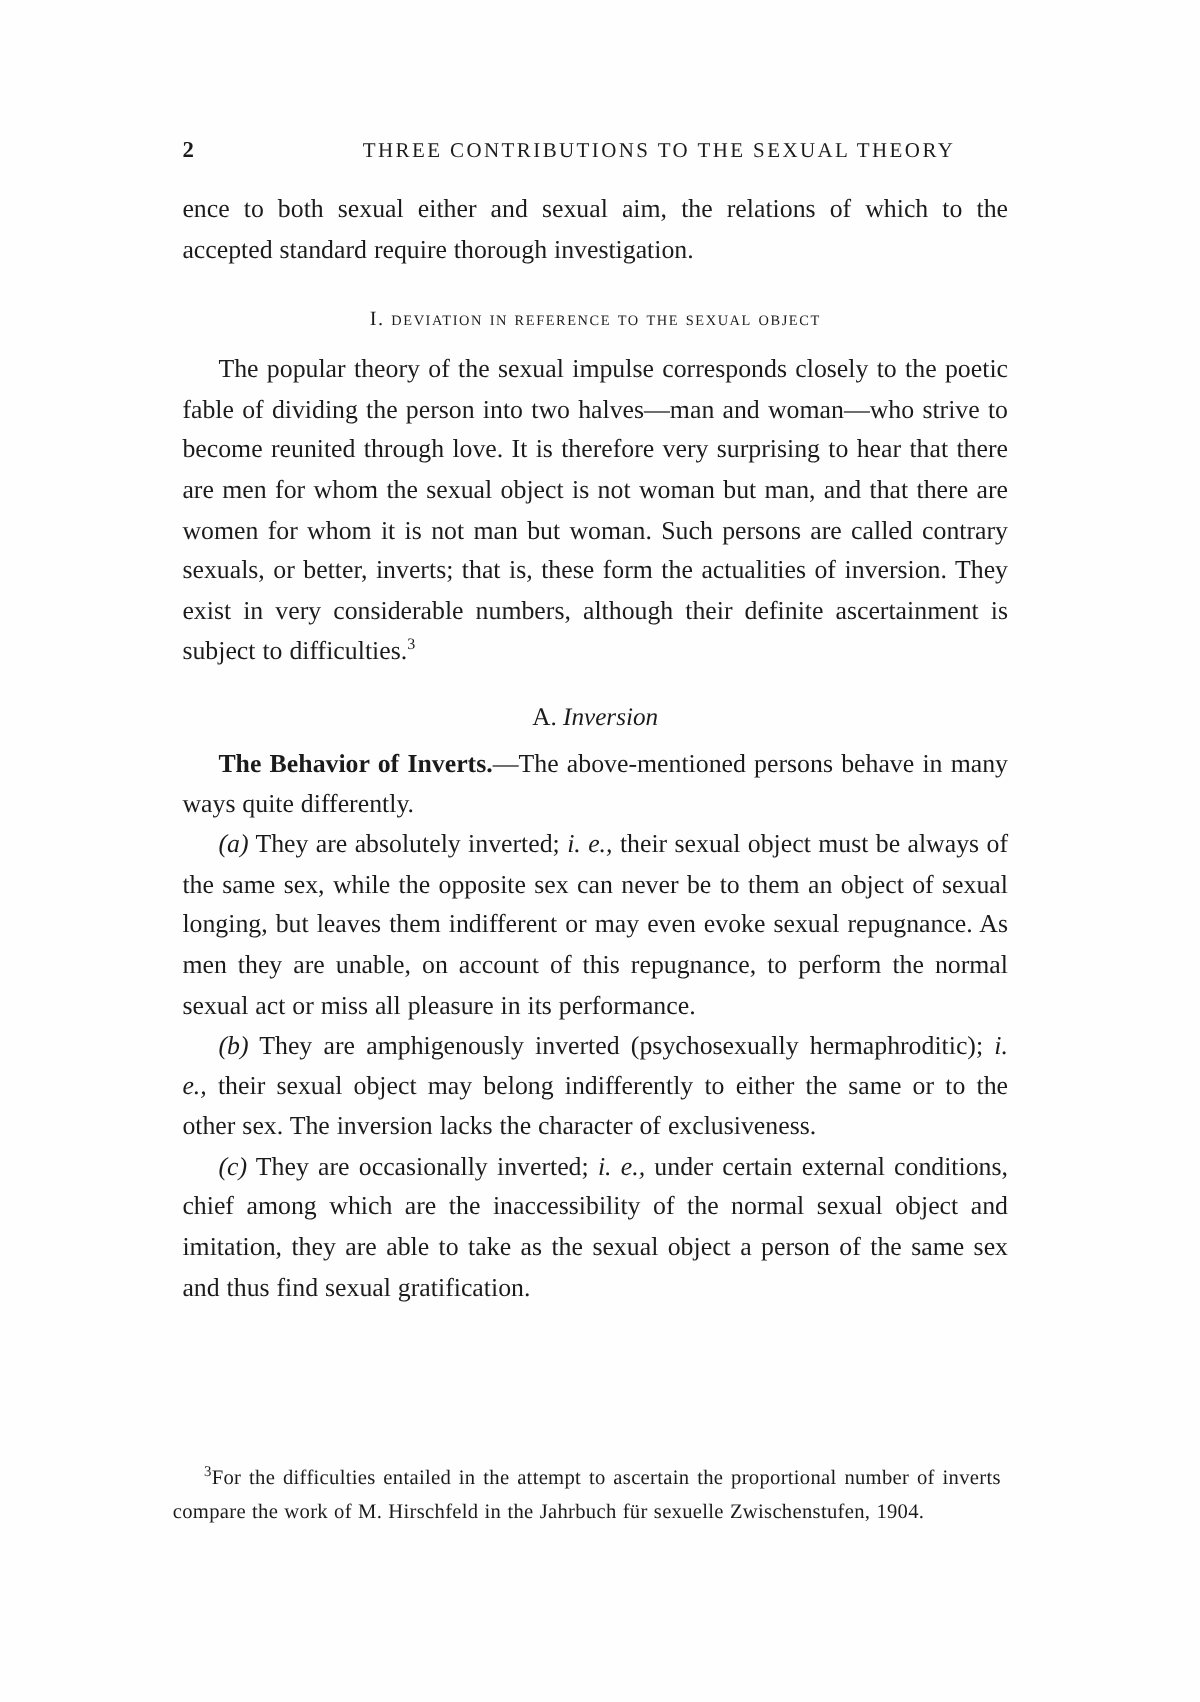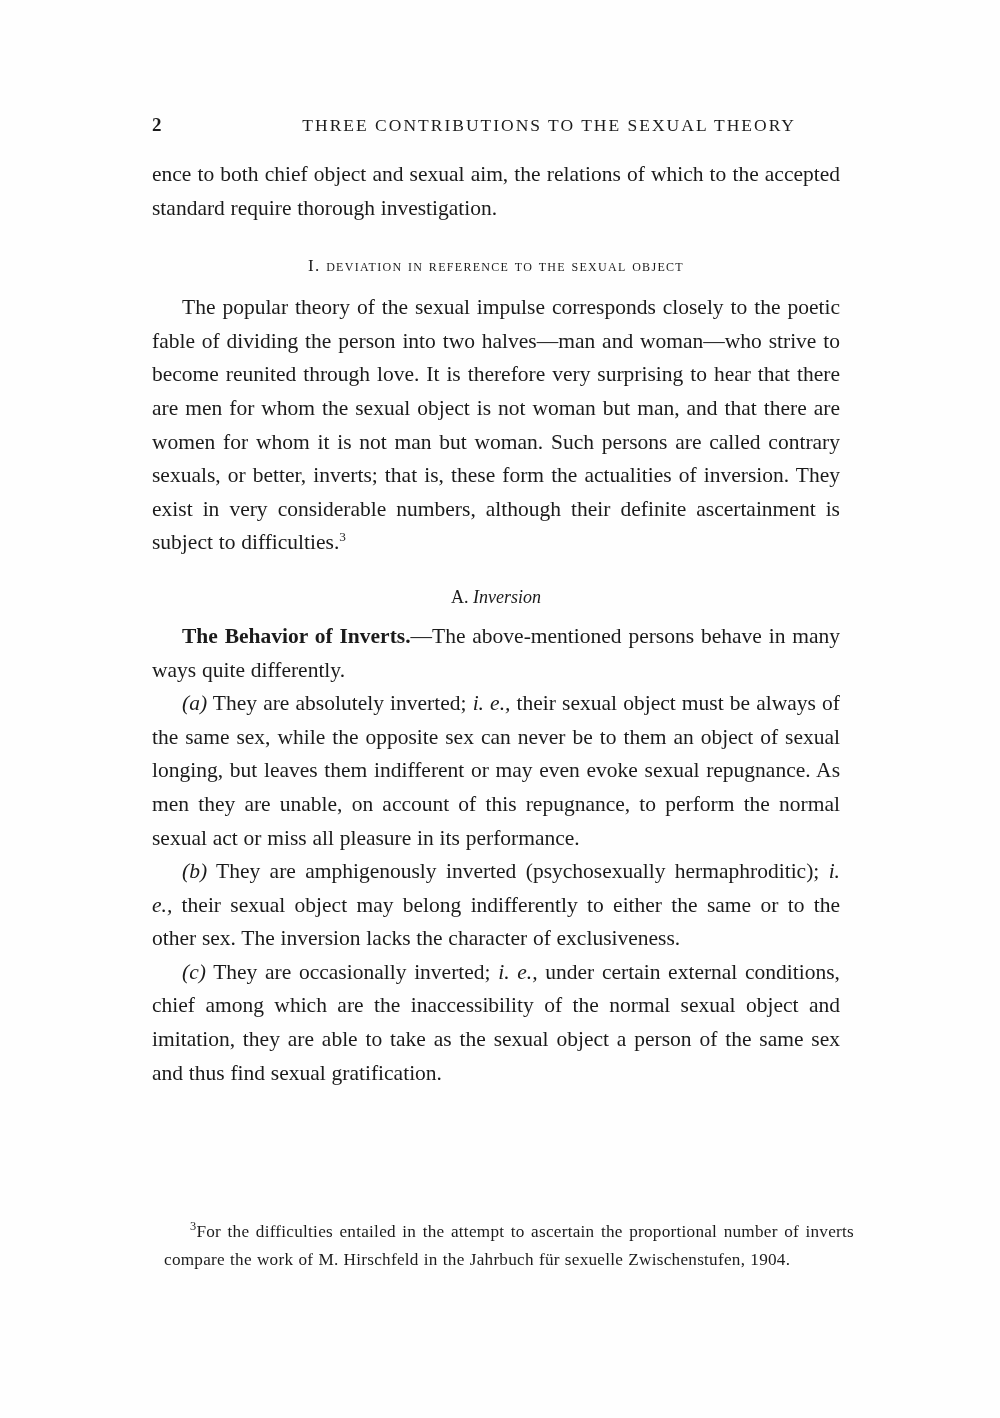--- a/index.html
+++ b/index.html
@@ -87,39 +87,39 @@
     text-transform: lowercase;
     font-weight: 400;
   }
   .sec-heading .cap { text-transform: uppercase; }
 
   .sub-heading {
     margin: 0;
     padding-top: 22px;
     padding-bottom: 8px;
     text-align: center;
-    font-size: 18px;
+    font-size: 21px;
     line-height: 30px;
     font-weight: 400;
   }
   .sub-heading .it { font-style: italic; }
 
   .runin { font-weight: 700; }
   .it { font-style: italic; }
 
   sup.fn-ref {
     font-size: 0.62em;
     vertical-align: super;
     line-height: 0;
   }
 
   
   .footnote {
     position: absolute;
-    left: 164px;
+    left: 144px;
     top: 1218px;
     width: 690px;
     font-family: Liberation Serif, serif;
   }
   .footnote p {
     margin: 0;
     font-size: 17.2px;
     line-height: 28.4px;
     text-align: justify;
     text-indent: 26px;
@@ -137,21 +137,21 @@
 
 <div class="page">
 
   <div class="running-head">
     <span class="folio">2</span>
     <span class="head-title">Three Contributions to the Sexual Theory</span>
   </div>
 
   <div class="textblock">
 
-    <p class="body first">ence to both chief object and sexual aim, the relations of which to the accepted standard require thorough investigation.</p>
+    <p class="body first">ence to both sexual either and sexual aim, the relations of which to the accepted standard require thorough investigation.</p>
 
     <h2 class="sec-heading">
       <span class="cap">I.</span>
       <span>Deviation in Reference to the Sexual Object</span>
     </h2>
 
     <p class="body indent"><span>The popular theory of the sexual impulse corresponds closely to the poetic fable of dividing the person into two halves—man and woman—who strive to become reunited through love.  It is therefore very surprising to hear that there are men for whom the sexual object is not woman but man, and that there are women for whom it is not man but woman.  Such persons are called contrary sexuals, or better, inverts; that is, these form the actualities of inversion.  They exist in very considerable numbers, although their definite ascertainment is subject to difficulties.</span><sup class="fn-ref">3</sup></p>
 
     <h3 class="sub-heading">
       <span>A.</span>

